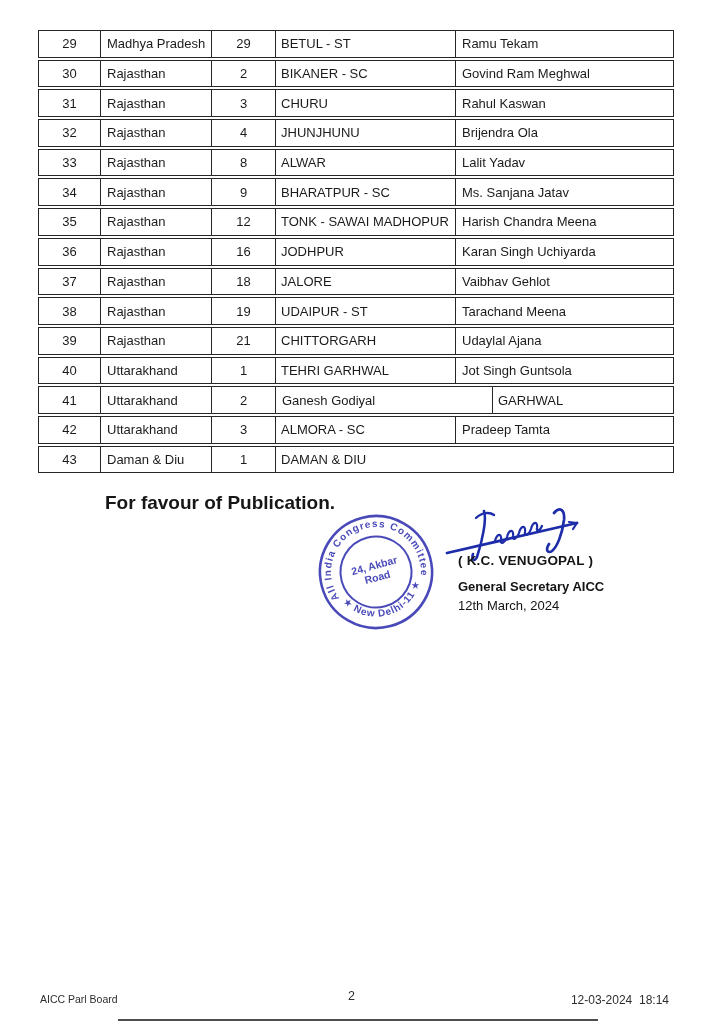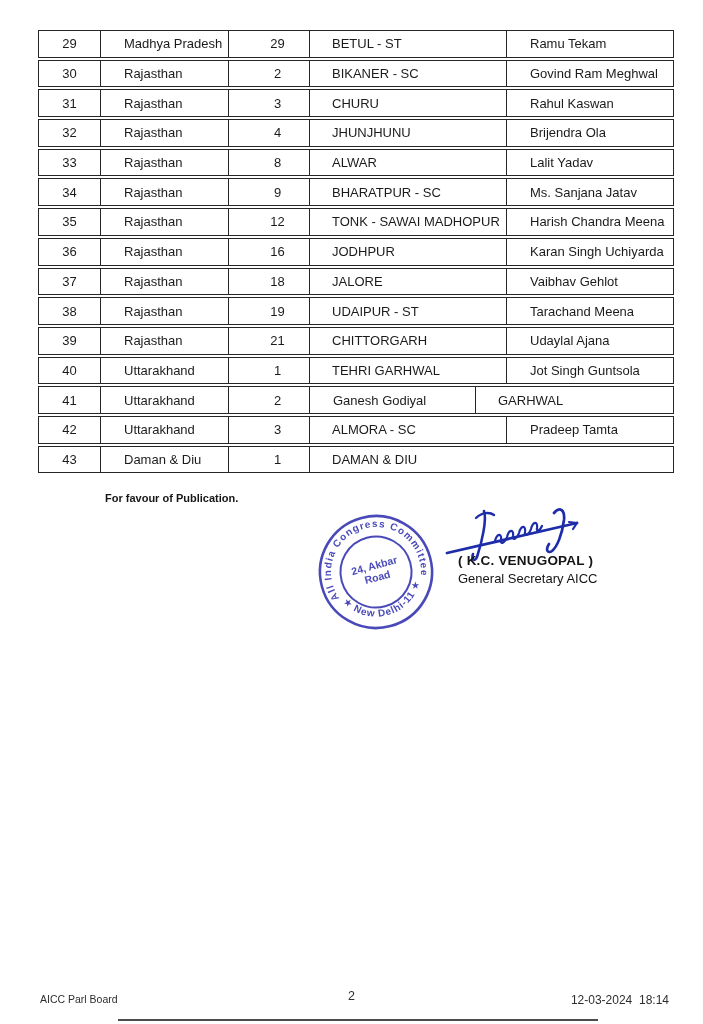--- a/index.html
+++ b/index.html
@@ -5,42 +5,42 @@
   html,body{margin:0;padding:0;}
   body{
     width:703px;height:1024px;position:relative;background:#ffffff;
     font-family:"Liberation Sans","DejaVu Sans",sans-serif;
     color:#1b1b1b;overflow:hidden;
   }
   
   .doc-table{position:absolute;left:38px;top:30px;width:636px;}
   .t-row{
     display:flex;height:27.7px;box-sizing:border-box;
-    border:1.5px solid #262626;margin-bottom:2px;background:#fff;gap:17px;
+    border:1.5px solid #262626;margin-bottom:2px;background:#fff;
   }
   .t-cell{
     box-sizing:border-box;display:flex;align-items:center;
     font-size:13px;color:#1b1b1b;white-space:nowrap;overflow:visible;
     border-right:1.4px solid #262626;height:100%;
   }
   .t-cell:last-child{border-right:none;}
   .c-sno{width:62px;justify-content:center;}
   .c-state{width:111px;padding-left:6px;}
   .c-no{width:64px;justify-content:center;}
   .c-const{width:180px;padding-left:5px;}
   .c-cand{flex:1;padding-left:6px;}
   
-  .pub-note{position:absolute;left:105px;top:492px;font-size:11px;font-weight:bold;color:#161616;}
+  .pub-note{position:absolute;left:105px;top:492px;font-size:19px;font-weight:bold;color:#161616;}
   
   .stamp{position:absolute;left:312px;top:508px;width:128px;height:128px;opacity:0.93;}
   
   .signature{position:absolute;left:443px;top:504px;width:148px;height:64px;}
   .sig-block{position:absolute;left:458px;top:553px;width:220px;text-align:left;color:#141414;}
   .sig-name{font-size:13.5px;font-weight:bold;letter-spacing:0.2px;}
-  .sig-title{font-size:13px;margin-top:3px;}
+  .sig-title{font-size:13px;margin-top:11px;font-weight:bold;}
   .sig-date{font-size:13px;margin-top:4px;}
   
   .footer-left{position:absolute;left:40px;top:993px;font-size:10.5px;color:#2e2e2e;}
   .footer-page{position:absolute;left:0;top:989px;width:703px;text-align:center;font-size:12.5px;color:#2e2e2e;}
   .footer-right{position:absolute;right:34px;top:993px;font-size:12px;color:#2e2e2e;white-space:pre;}
   .bottom-rule{position:absolute;left:118px;top:1019px;width:480px;height:2px;background:#4d4d4d;}
 </style>
 </head>
 <body>
 
@@ -177,18 +177,19 @@
     <path d="M 41,7 C 44,15 39,38 34,53 C 32,58 28,56 30,50" stroke-width="2.6"></path>
     <path d="M 33,14 C 39,8 47,8 51,11" stroke-width="2.4"></path>
     <path d="M 52,37 c 2,-8 7,-8 6,-1 c -1,5 4,3 6,-3 c 2,-8 7,-8 6,-1 c -1,5 4,3 6,-3 c 2,-8 7,-8 6,-1 c -1,5 4,3 6,-3 c 2,-8 7,-8 6,-1 c -1,4 3,3 5,-2" stroke-width="2.2"></path>
     <path d="M 111,9 c 6,-7 11,-3 10,7 c -2,15 -7,27 -12,31 c -4,3 -7,-1 -3,-7" stroke-width="2.7"></path>
   </g>
 </svg>
 
 <div class="sig-block">
   <div class="sig-name">( K.C. VENUGOPAL )</div>
   <div class="sig-title">General Secretary AICC</div>
+  <div class="sig-date">12th March, 2024</div>
 </div>
 
 <div class="footer-left">AICC Parl Board</div>
 <div class="footer-page">2</div>
 <div class="footer-right">12-03-2024  18:14</div>
 <div class="bottom-rule"></div>
 
 </body></html>

